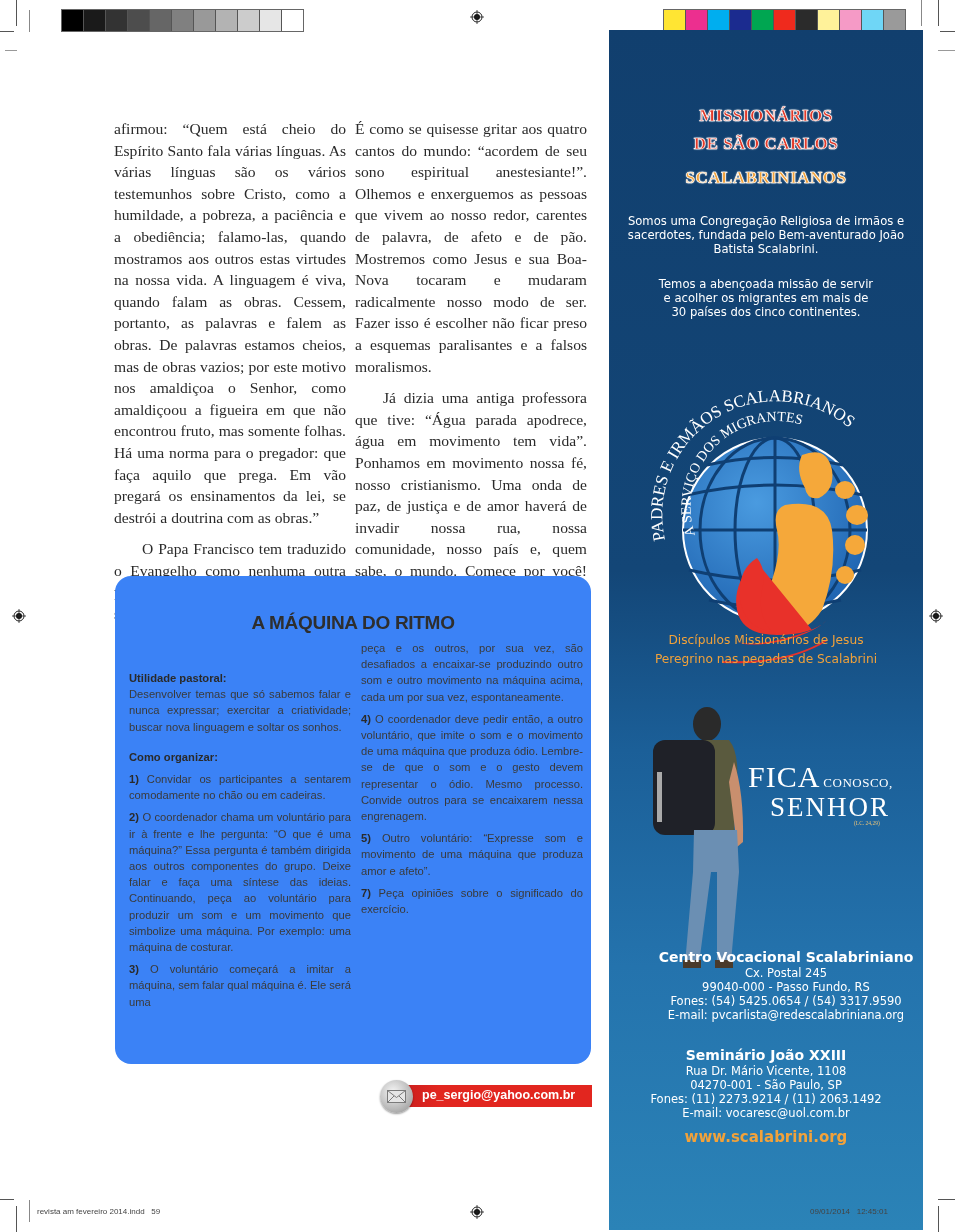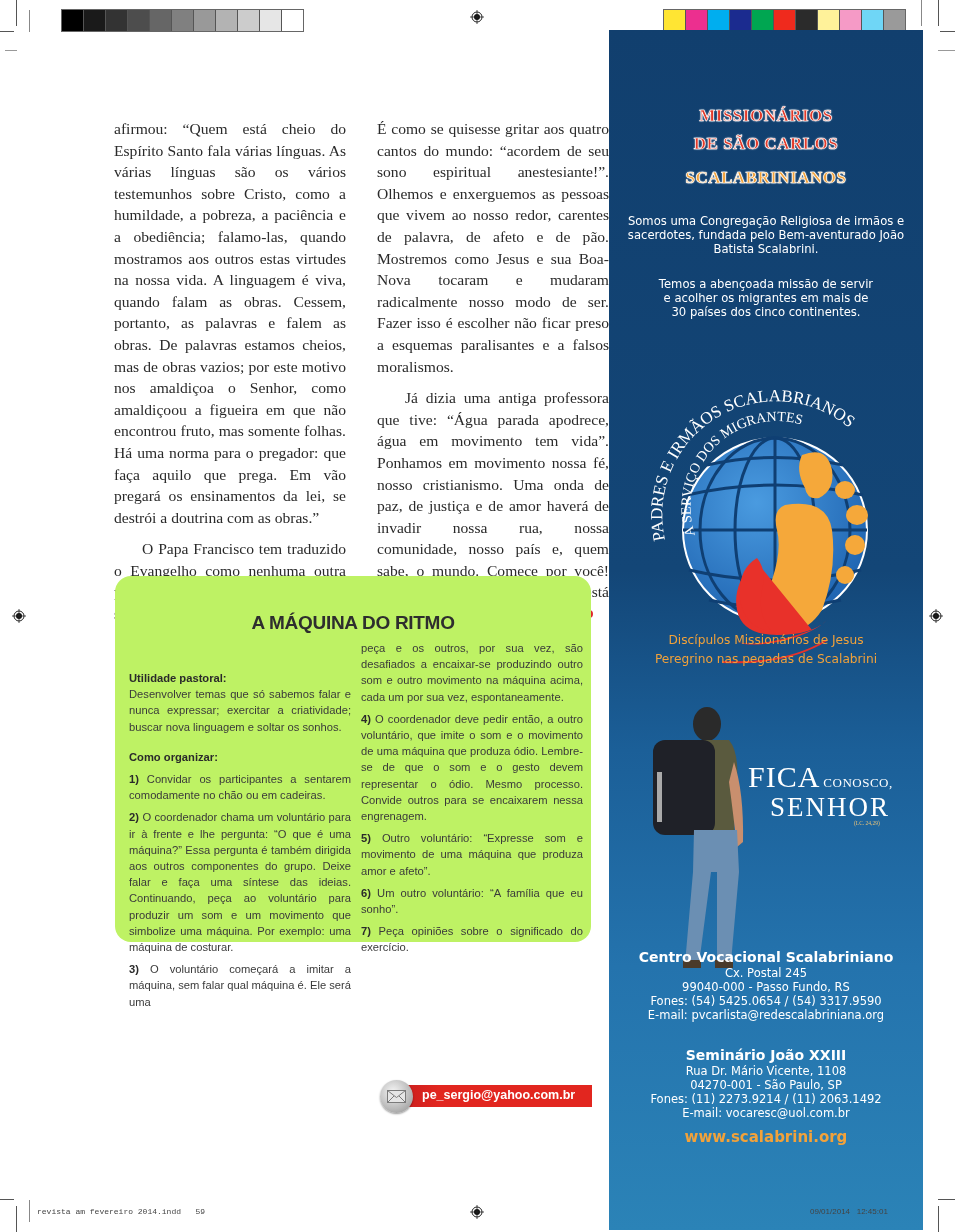--- a/index.html
+++ b/index.html
@@ -11,21 +11,21 @@
   .bar span{display:block;width:21px;height:21px;border-right:1px solid #555;}
   .bar span:last-child{border-right:none;}
   
   .reg{position:absolute;width:14px;height:14px;}
   
   .col{position:absolute;top:118px;width:232px;font-size:15.6px;line-height:21.6px;text-align:justify;hyphens:auto;}
   .col p{margin:0;}
   .col p.ind{text-indent:28px;margin-top:10px;}
   .end-dot{display:inline-block;width:8px;height:8px;border-radius:50%;background:#e0282d;margin-left:4px;vertical-align:1px;}
   
-  .box{position:absolute;left:115px;top:576px;width:476px;height:366px;background:#bef264;border-radius:16px;}
+  .box{position:absolute;left:115px;top:576px;width:476px;height:488px;background:#3b82f6;border-radius:16px;}
   .box h2{position:absolute;left:0;right:0;top:36px;margin:0;text-align:center;font-family:"Liberation Sans",sans-serif;font-size:19px;font-weight:bold;color:#2e2e2e;letter-spacing:-0.3px;}
   .bcol{position:absolute;top:94px;width:222px;font-family:"Liberation Sans",sans-serif;font-size:11.2px;line-height:16.2px;color:#3a3a3a;text-align:justify;}
   .bcol p{margin:0 0 6px 0;}
   .bcol .head{font-weight:bold;color:#2a2a2a;margin:0;}
   .bcol .sec{margin-top:14px;}
   .bcol b{color:#2a2a2a;}
   
   .email{position:absolute;left:380px;top:1080px;width:212px;height:33px;}
   .email .bar-r{position:absolute;left:20px;top:5px;width:192px;height:22px;background:linear-gradient(90deg,#c81e1e,#e2261f 20%,#e2261f);}
   .email .circ{position:absolute;left:0;top:0;width:33px;height:33px;border-radius:50%;background:radial-gradient(circle at 40% 35%,#f4f4f4,#b9b9b9 60%,#8d8d8d);box-shadow:0 1px 2px rgba(0,0,0,.4);}
@@ -113,40 +113,39 @@
     <circle cx="7" cy="7" r="5" fill="none" stroke="#222" stroke-width="1"></circle>
     <circle cx="7" cy="7" r="3" fill="#111"></circle>
     <line x1="7" y1="0" x2="7" y2="14" stroke="#222" stroke-width="0.8"></line>
     <line x1="0" y1="7" x2="14" y2="7" stroke="#222" stroke-width="0.8"></line>
   </svg>
 
 <div class="col" style="left:114px;">
   <p>afirmou: “Quem está cheio do Espírito Santo fala várias línguas. As várias línguas são os vários testemunhos sobre Cristo, como a humildade, a pobreza, a paciência e a obediência; falamo-las, quando mostramos aos outros estas virtudes na nossa vida. A linguagem é viva, quando falam as obras. Cessem, portanto, as palavras e falem as obras. De palavras estamos cheios, mas de obras vazios; por este motivo nos amaldiçoa o Senhor, como amaldiçoou a figueira em que não encontrou fruto, mas somente folhas. Há uma norma para o pregador: que faça aquilo que prega. Em vão pregará os ensinamentos da lei, se destrói a doutrina com as obras.”</p>
   <p class="ind">O Papa Francisco tem traduzido o Evangelho como nenhuma outra pessoa, por meio de gestos concretos simples, mas profundos.</p>
 </div>
-<div class="col" style="left:377px;">
+<div class="col" style="left:355px;">
   <p>É como se quisesse gritar aos quatro cantos do mundo: “acordem de seu sono espiritual anestesiante!”. Olhemos e enxerguemos as pessoas que vivem ao nosso redor, carentes de palavra, de afeto e de pão. Mostremos como Jesus e sua Boa-Nova tocaram e mudaram radicalmente nosso modo de ser. Fazer isso é escolher não ficar preso a esquemas paralisantes e a falsos moralismos.</p>
   <p class="ind"><span>Já dizia uma antiga professora que tive: “Água parada apodrece, água em movimento tem vida”. Ponhamos em movimento nossa fé, nosso cristianismo. Uma onda de paz, de justiça e de amor haverá de invadir nossa rua, nossa comunidade, nosso país e, quem sabe, o mundo. Comece por você! Não estamos sozinhos: conosco está o Pai, o Filho e o Espírito Santo!</span><span class="end-dot"></span></p>
 </div>
 
 <div class="box">
   <h2>A MÁQUINA DO RITMO</h2>
   <div class="bcol" style="left:14px;">
     <p class="head">Utilidade pastoral:</p>
     <p>Desenvolver temas que só sabemos falar e nunca expressar; exercitar a criatividade; buscar nova linguagem e soltar os sonhos.</p>
     <p class="head sec" style="margin-bottom:6px;">Como organizar:</p>
     <p><b>1)</b> <span>Convidar os participantes a sentarem comodamente no chão ou em cadeiras.</span></p>
     <p><b>2)</b> <span>O coordenador chama um voluntário para ir à frente e lhe pergunta: “O que é uma máquina?” Essa pergunta é também dirigida aos outros componentes do grupo. Deixe falar e faça uma síntese das ideias. Continuando, peça ao voluntário para produzir um som e um movimento que simbolize uma máquina. Por exemplo: uma máquina de costurar.</span></p>
     <p><b>3)</b> <span>O voluntário começará a imitar a máquina, sem falar qual máquina é. Ele será uma</span></p>
   </div>
   <div class="bcol" style="left:246px;top:64px;">
     <p>peça e os outros, por sua vez, são desafiados a encaixar-se produzindo outro som e outro movimento na máquina acima, cada um por sua vez, espontaneamente.</p>
     <p><b>4)</b> <span>O coordenador deve pedir então, a outro voluntário, que imite o som e o movimento de uma máquina que produza ódio. Lembre-se de que o som e o gesto devem representar o ódio. Mesmo processo. Convide outros para se encaixarem nessa engrenagem.</span></p>
     <p><b>5)</b> <span>Outro voluntário: “Expresse som e movimento de uma máquina que produza amor e afeto”.</span></p>
-    <p><b>6)</b> <span>Um outro voluntário: “A família que eu sonho”.</span></p>
     <p><b>7)</b> <span>Peça opiniões sobre o significado do exercício.</span></p>
   </div>
 </div>
 
 <div class="email">
   <div class="bar-r"></div>
   <div class="circ">
     <svg class="env" viewBox="0 0 19 13" style="border:none;background:none;">
       <rect x="0.5" y="0.5" width="18" height="12" fill="#e6e6e6" stroke="#7a7a7a"></rect>
       <polyline points="0.5,0.5 9.5,7.5 18.5,0.5" fill="none" stroke="#7a7a7a"></polyline>
@@ -219,30 +218,30 @@
     <rect x="76" y="258" width="18" height="8" fill="#4a3a2a"></rect>
   </svg>
 
   <div class="fica" style="left:139px;top:730px;">
     <div><span style="font-size:30px;letter-spacing:1px;">FICA</span><span style="font-size:13px;margin-left:3px;letter-spacing:0.5px;">CONOSCO,</span></div>
     <div style="font-size:27px;letter-spacing:2px;margin-left:22px;line-height:26px;">SENHOR</div>
     <div style="font-size:5.5px;color:#e8c37a;margin-left:106px;">(LC. 24,29)</div>
   </div>
 </div>
 
-<div class="contact" style="top:948px;">
+<div class="contact" style="top:948px;padding-left:20px;">
   <div class="ct">Centro Vocacional Scalabriniano</div>
   <div>Cx. Postal 245</div>
   <div>99040-000 - Passo Fundo, RS</div>
   <div>Fones: (54) 5425.0654 / (54) 3317.9590</div>
   <div>E-mail: pvcarlista@redescalabriniana.org</div>
 </div>
 <div class="contact" style="top:1046px;">
   <div class="ct">Seminário João XXIII</div>
   <div>Rua Dr. Mário Vicente, 1108</div>
   <div>04270-001 - São Paulo, SP</div>
   <div>Fones: (11) 2273.9214 / (11) 2063.1492</div>
   <div>E-mail: vocaresc@uol.com.br</div>
 </div>
 <div class="web" style="top:1128px;">www.scalabrini.org</div>
 
-<div class="slug" style="left:37px;white-space:pre;font-family:Liberation Mono, monospace;">revista am fevereiro 2014.indd   59</div>
+<div class="slug" style="left:37px;white-space:pre;">revista am fevereiro 2014.indd   59</div>
 <div class="slug" style="left:810px;white-space:pre;">09/01/2014   12:45:01</div>
 
 </body></html>

